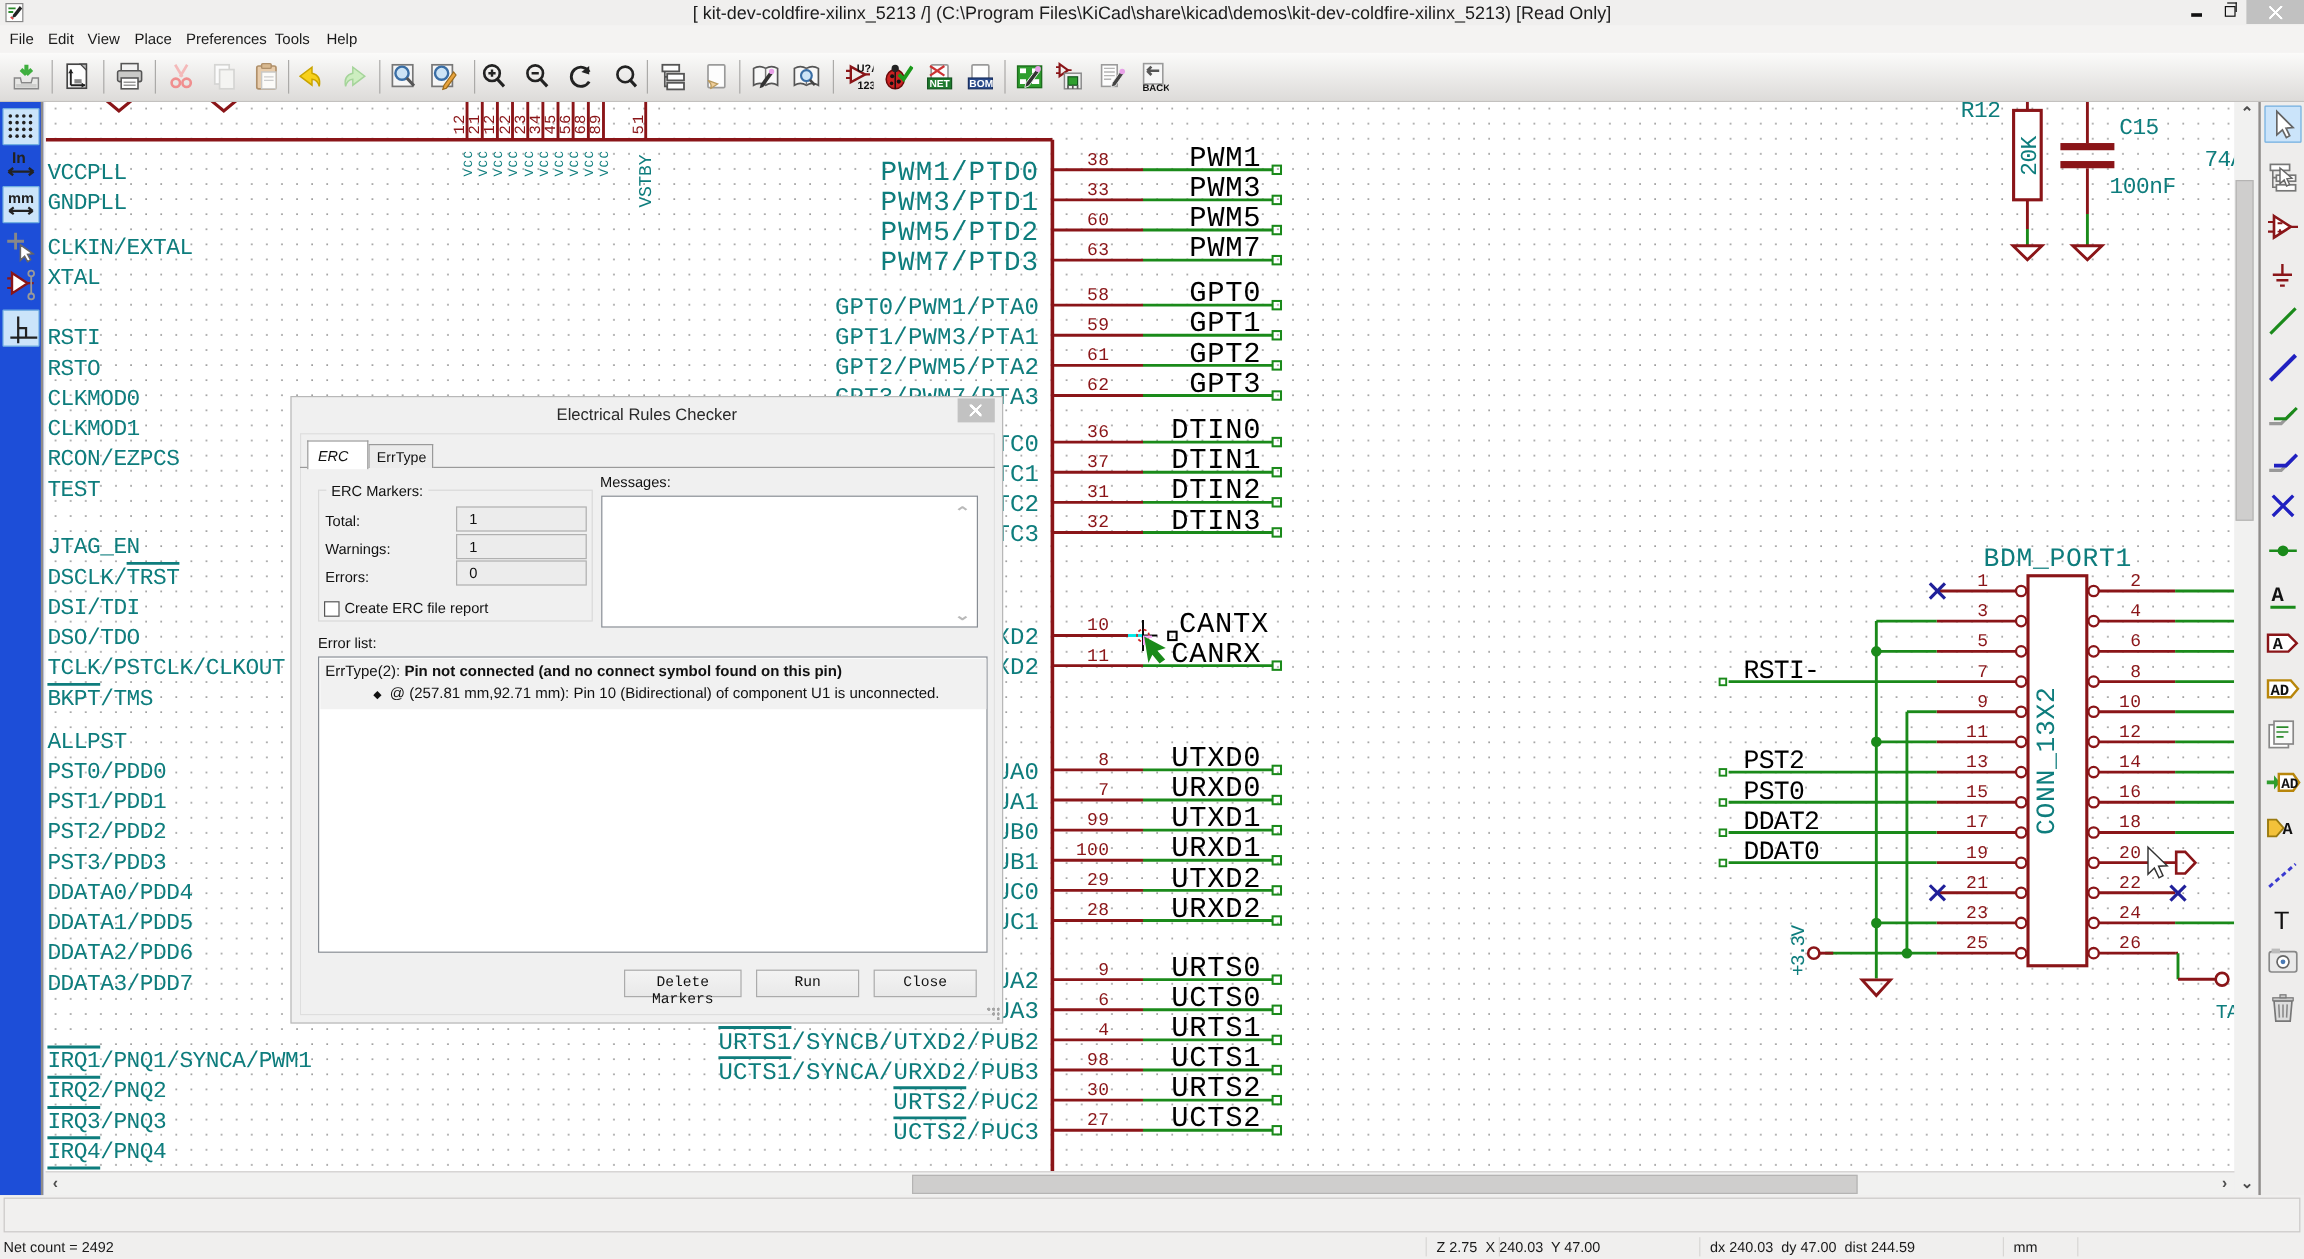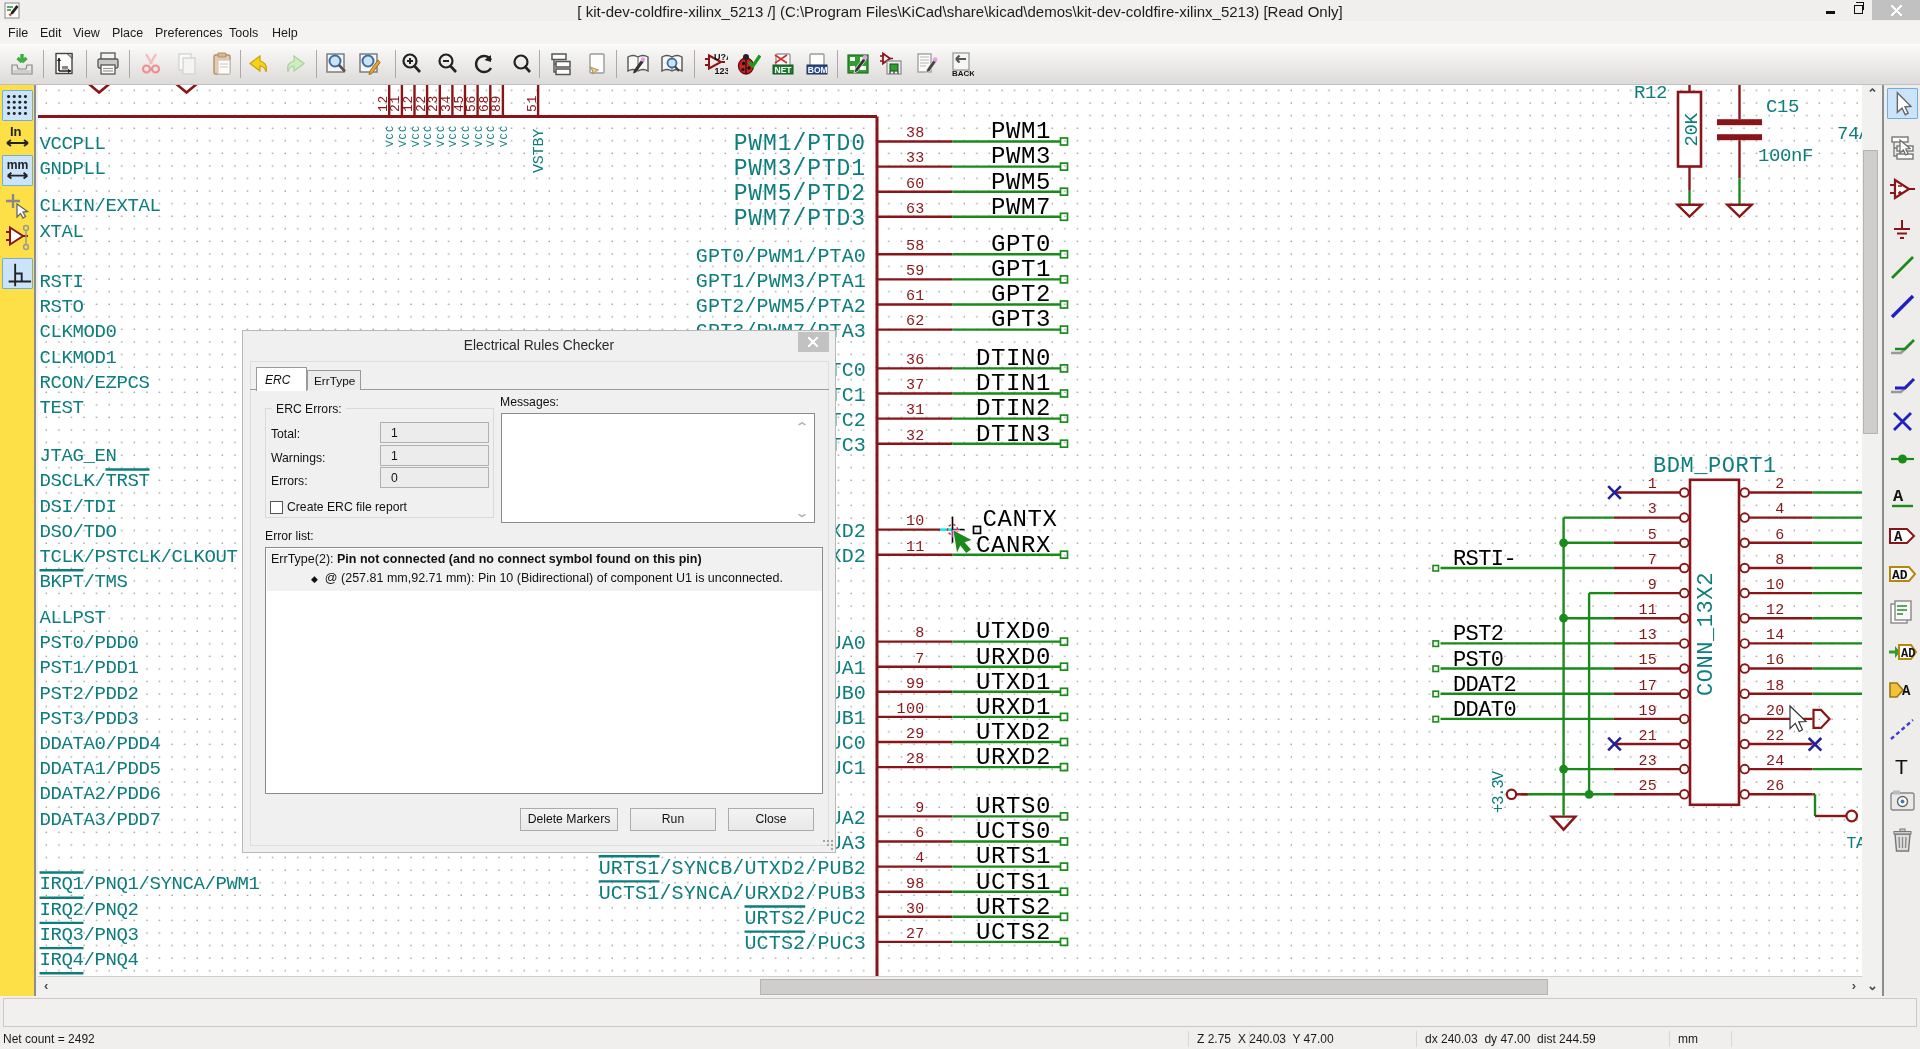--- a/index.html
+++ b/index.html
@@ -18,21 +18,21 @@
 #btn-max { position:absolute; right:57px; top:5px; width:9px; height:9px; border:1.6px solid #111; background:transparent; }
 #btn-max:before { content:""; position:absolute; left:1.4px; top:-3.6px; width:7px; height:7px; border:1.6px solid #111; border-left:none; border-bottom:none; }
 
 #menubar { position:absolute; left:0; top:21px; width:1920px; height:23px; background:#f4f3f2; font-size:12.5px; color:#1a1a1a; }
 #menubar span { position:absolute; top:5px; }
 
 #toolbar { position:absolute; left:0; top:44px; width:1920px; height:41px; background:linear-gradient(#fbfbfa,#dddbd9); border-bottom:1px solid #c3c1bf; }
 .tbi { position:absolute; top:7px; width:26px; height:26px; }
 .tsep { position:absolute; top:6px; width:1px; height:28px; background:#abaaa8; }
 
-#lbar { position:absolute; left:0; top:85px; width:36px; height:911px; background:#fde047; border-right:2px solid #8f8d8b; }
+#lbar { position:absolute; left:0; top:85px; width:36px; height:911px; background:#1d4ed8; border-right:2px solid #8f8d8b; }
 .lbtn { position:absolute; left:2px; width:31px; height:31px; }
 .sel { background:#cbe4fa; border:1px solid #70aee0; border-radius:1px; }
 
 #rbar { position:absolute; left:1882px; top:85px; width:38px; height:911px; background:#eeedec; border-left:2px solid #8f8d8b; }
 .rbtn { position:absolute; left:3px; width:31px; height:31px; }
 
 #vscroll { position:absolute; left:1862px; top:85px; width:18px; height:911px; background:#f1f1f0; }
 #vthumb { position:absolute; left:1px; top:65px; width:15px; height:284px; background:#cfcecd; border:1px solid #b5b4b3; }
 #hscroll { position:absolute; left:38px; top:976px; width:1824px; height:20px; background:#f1f1f0; border-top:1px solid #d0cecd;}
 #hthumb { position:absolute; left:722px; top:2px; width:788px; height:16px; background:#cfcecd; border:1px solid #b5b4b3; }
@@ -70,21 +70,21 @@
 .field span { position:absolute; left:10px; top:3px; }
 #cb { position:absolute; left:26.5px; top:170px; width:13px; height:13px; background:#fff; border:1px solid #555; }
 #cb-label { position:absolute; left:44px; top:169px; }
 #msg-label { position:absolute; left:257px; top:64px; }
 #msg-box { position:absolute; left:257.5px; top:81.5px; width:314px; height:110px; background:#fff; border:1px solid #878c93; }
 .schev { position:absolute; left:295px; color:#b9b9b9; font-size:12px; font-weight:bold; transform:scaleX(1.4); }
 #err-label { position:absolute; left:22px; top:198px; }
 #err-box { position:absolute; left:22px; top:216px; width:558px; height:247px; background:#fff; border:1px solid #878c93; }
 #err-row { position:absolute; left:1px; top:1px; width:555px; height:42px; background:#f1f1f1; font-size:12.5px; }
 .dbtn { position:absolute; top:477px; height:23px; background:linear-gradient(#f3f3f3,#e9e9e9); border:1px solid #ababab; text-align:center; }
-.dbtn span { display:inline-block; margin-top:3px; }
+.dbtn span { display:inline-block; margin-top:3px;font-family:Liberation Mono, monospace; }
 #grip { position:absolute; right:2px; bottom:2px; width:11px; height:11px;
  background-image: radial-gradient(circle at 2px 2px, #a5a5a5 1.2px, transparent 1.6px),
   radial-gradient(circle at 6px 2px, #a5a5a5 1.2px, transparent 1.6px),
   radial-gradient(circle at 10px 2px, #a5a5a5 1.2px, transparent 1.6px),
   radial-gradient(circle at 6px 6px, #a5a5a5 1.2px, transparent 1.6px),
   radial-gradient(circle at 10px 6px, #a5a5a5 1.2px, transparent 1.6px),
   radial-gradient(circle at 10px 10px, #a5a5a5 1.2px, transparent 1.6px); }
 </style>
 </head>
 <body>
@@ -828,21 +828,21 @@
     <div id="dlg-inner"></div>
     <div id="tabline"></div>
     <div id="tabpage"></div>
     <div id="tab-opt">
         <span>ErrType</span>
       </div>
     <div id="tab-erc">
         <span>ERC</span>
       </div>
     <div class="grp"></div>
-    <div class="grp-label">ERC Errors:</div>
+    <div class="grp-label">ERC Markers:</div>
     <div class="flabel" style="top:96px">Total:</div>
     <div class="field" style="top:90.5px">
         <span>1</span>
       </div>
     <div class="flabel" style="top:120px">Warnings:</div>
     <div class="field" style="top:114px">
         <span>1</span>
       </div>
     <div class="flabel" style="top:143px">Errors:</div>
     <div class="field" style="top:136px">

